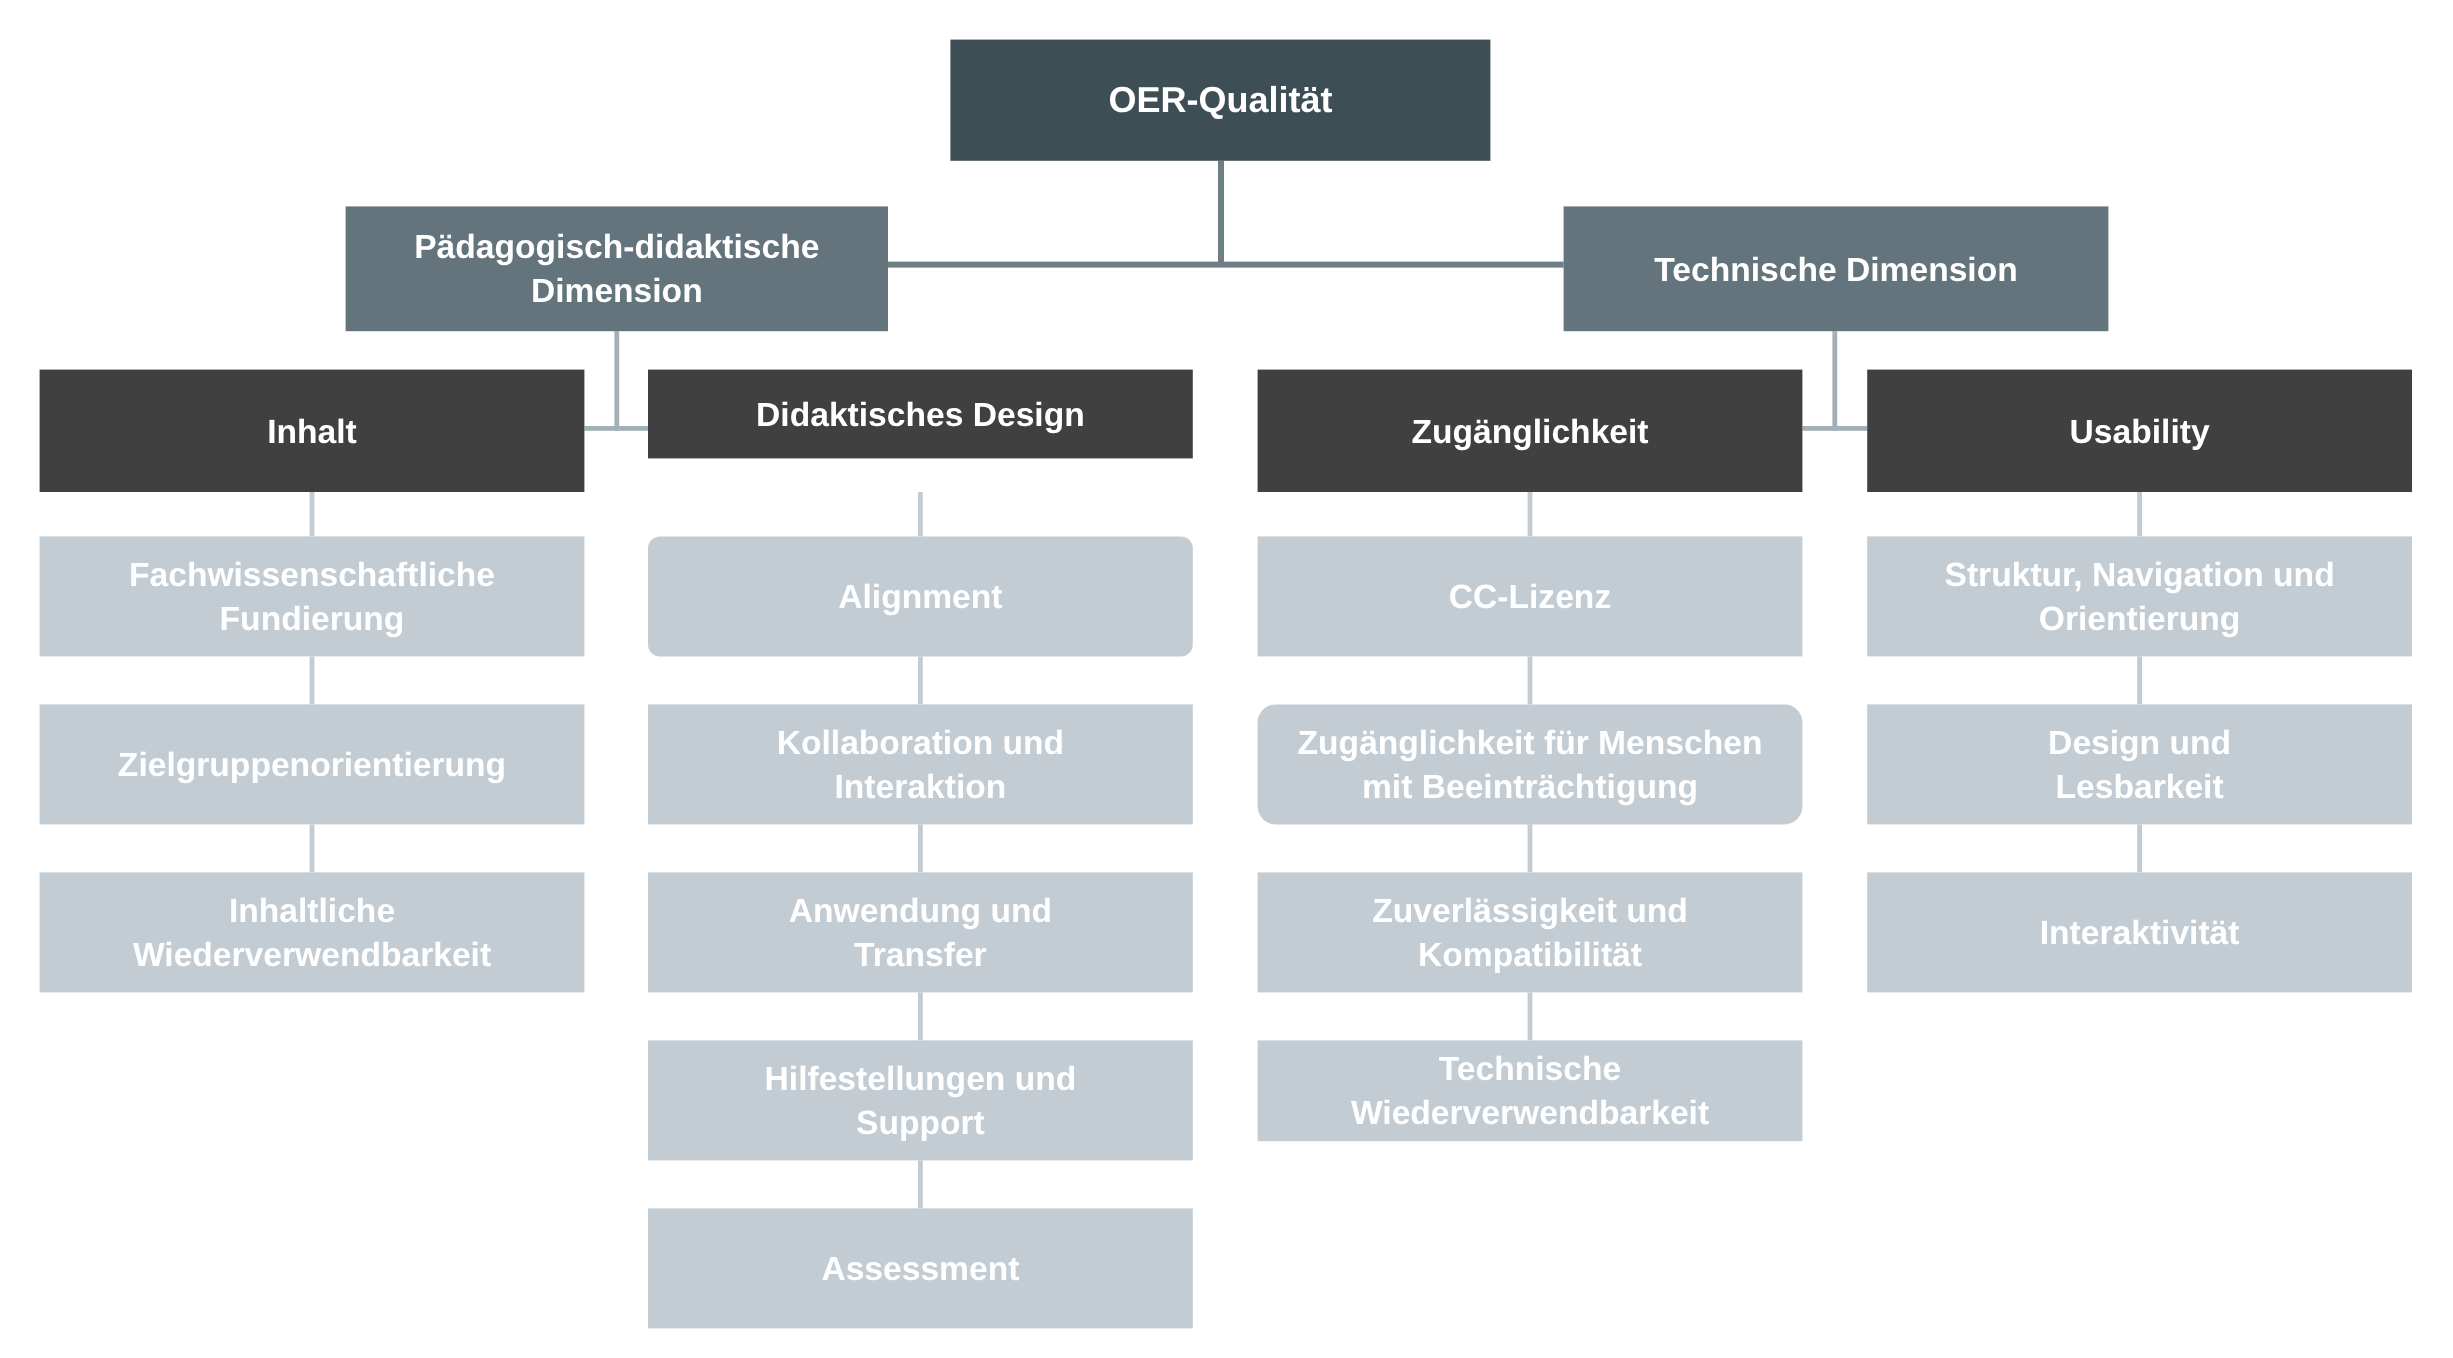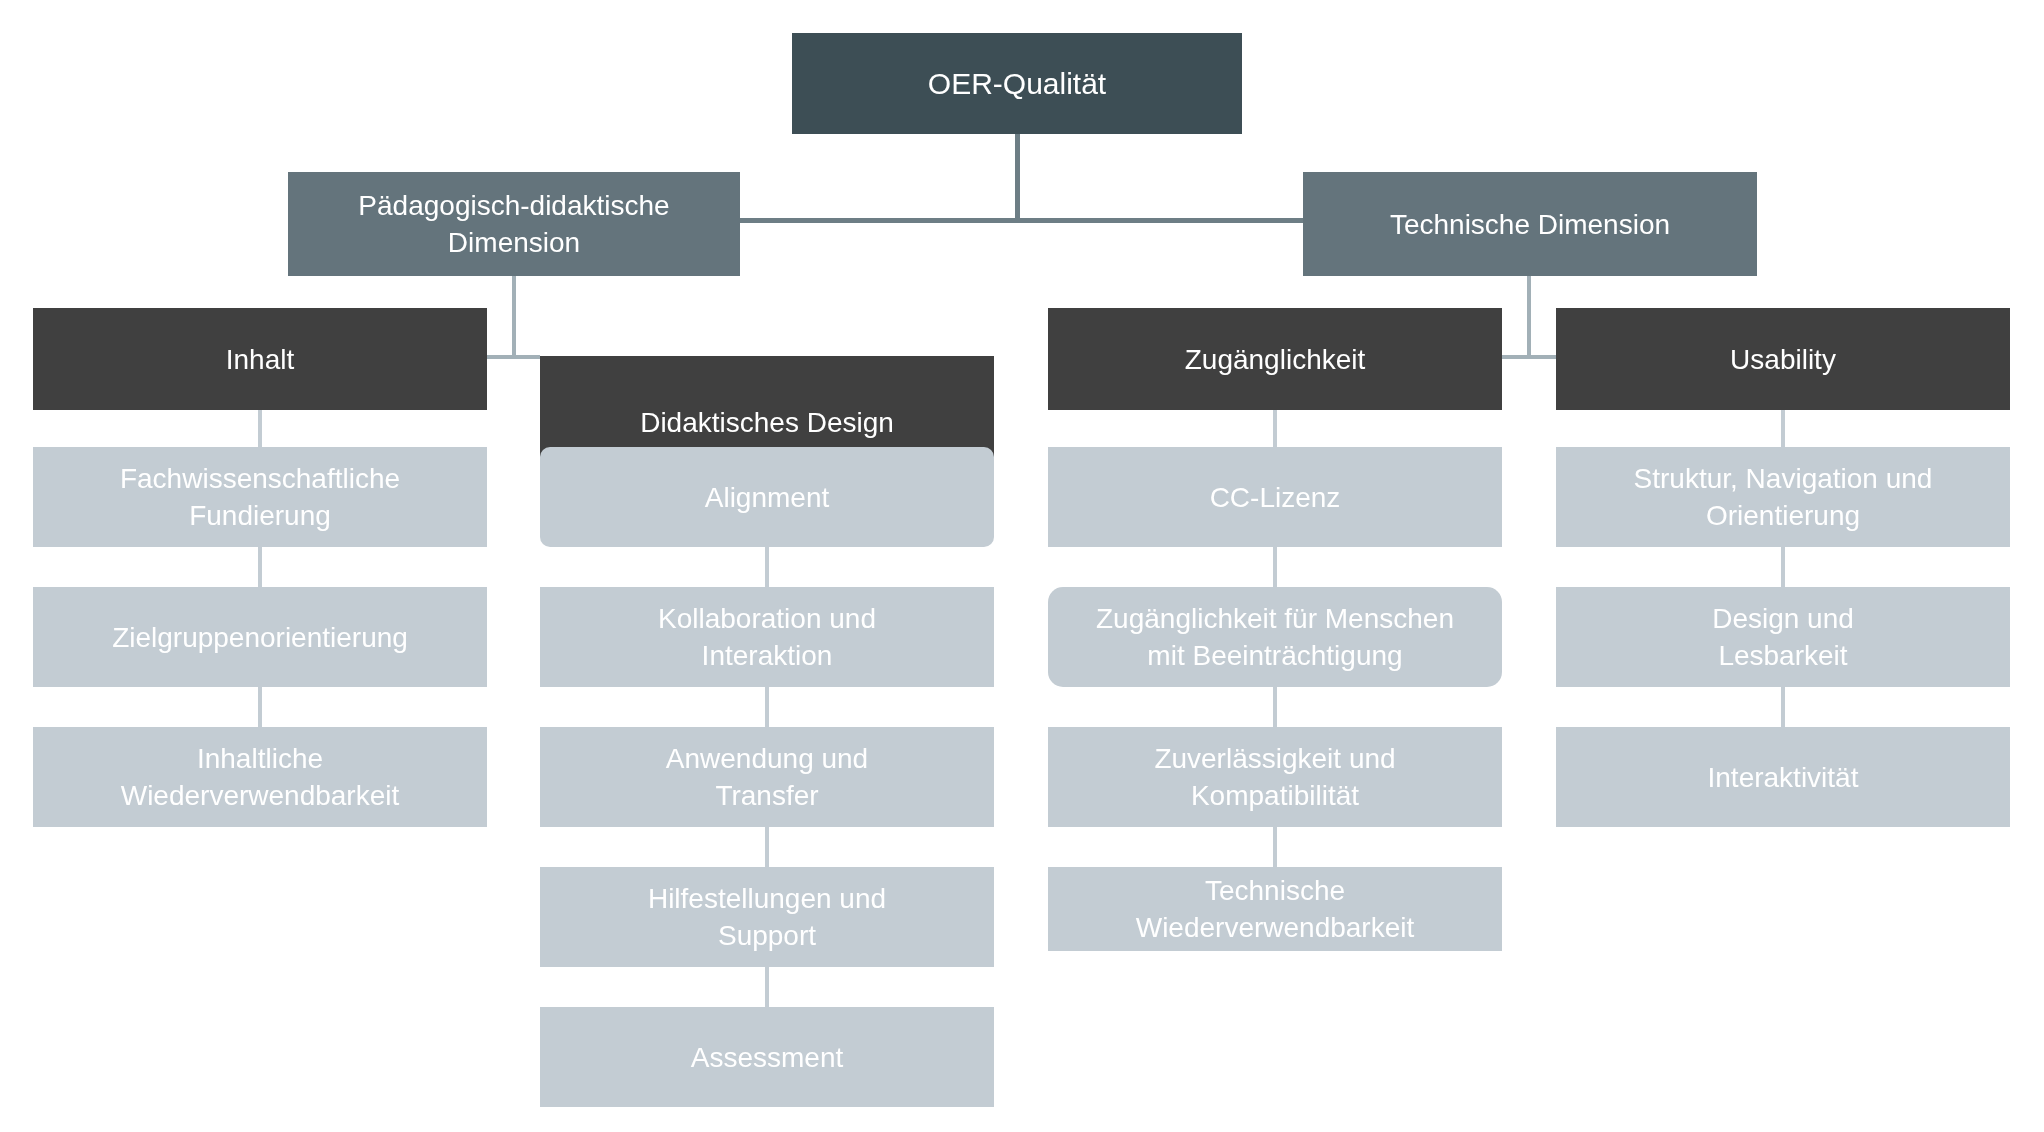--- a/index.html
+++ b/index.html
@@ -9,21 +9,21 @@
     width:2044px;height:1132px;
     background:#ffffff;
     font-family:"Liberation Sans",sans-serif;
     overflow:hidden;
   }
   .node{
     position:absolute;
     display:flex;align-items:center;justify-content:center;
     text-align:center;
     color:#ffffff;
-    font-weight:400;
+    font-weight:700;
     font-size:28px;
     line-height:37px;
     white-space:pre-line;
     padding:0 4px;
     box-sizing:border-box;
   }
   .lvl1{background:#3d4e55;}
   .lvl2{background:#64747c;}
   .lvl3{background:#404040;}
   .leaf{background:#c3ccd3;}
@@ -64,21 +64,21 @@
   <div class="line line-light" style="left:1781px;top:547px;width:4px;height:40px;"></div>
   <div class="line line-light" style="left:1781px;top:687px;width:4px;height:40px;"></div>
 
   <div class="node lvl1" style="left:792px;top:33px;width:450px;height:101px;font-size:30px;">OER-Qualität</div>
 
   <div class="node lvl2" style="left:288px;top:172px;width:452px;height:104px;">Pädagogisch-didaktische
 Dimension</div>
   <div class="node lvl2" style="left:1303px;top:172px;width:454px;height:104px;">Technische Dimension</div>
 
   <div class="node lvl3" style="left:33px;top:308px;width:454px;height:102px;">Inhalt</div>
-  <div class="node lvl3" style="left:540px;top:308px;width:454px;height:132px;margin-top:48px;">Didaktisches Design</div>
+  <div class="node lvl3" style="left:540px;top:308px;width:454px;height:74px;">Didaktisches Design</div>
   <div class="node lvl3" style="left:1048px;top:308px;width:454px;height:102px;">Zugänglichkeit</div>
   <div class="node lvl3" style="left:1556px;top:308px;width:454px;height:102px;">Usability</div>
 
   <div class="node leaf" style="left:33px;top:447px;width:454px;height:100px;">Fachwissenschaftliche
 Fundierung</div>
   <div class="node leaf" style="left:33px;top:587px;width:454px;height:100px;">Zielgruppenorientierung</div>
   <div class="node leaf" style="left:33px;top:727px;width:454px;height:100px;">Inhaltliche
 Wiederverwendbarkeit</div>
 
   <div class="node leaf" style="left:540px;top:447px;width:454px;height:100px;border-radius:10px;">Alignment</div>

